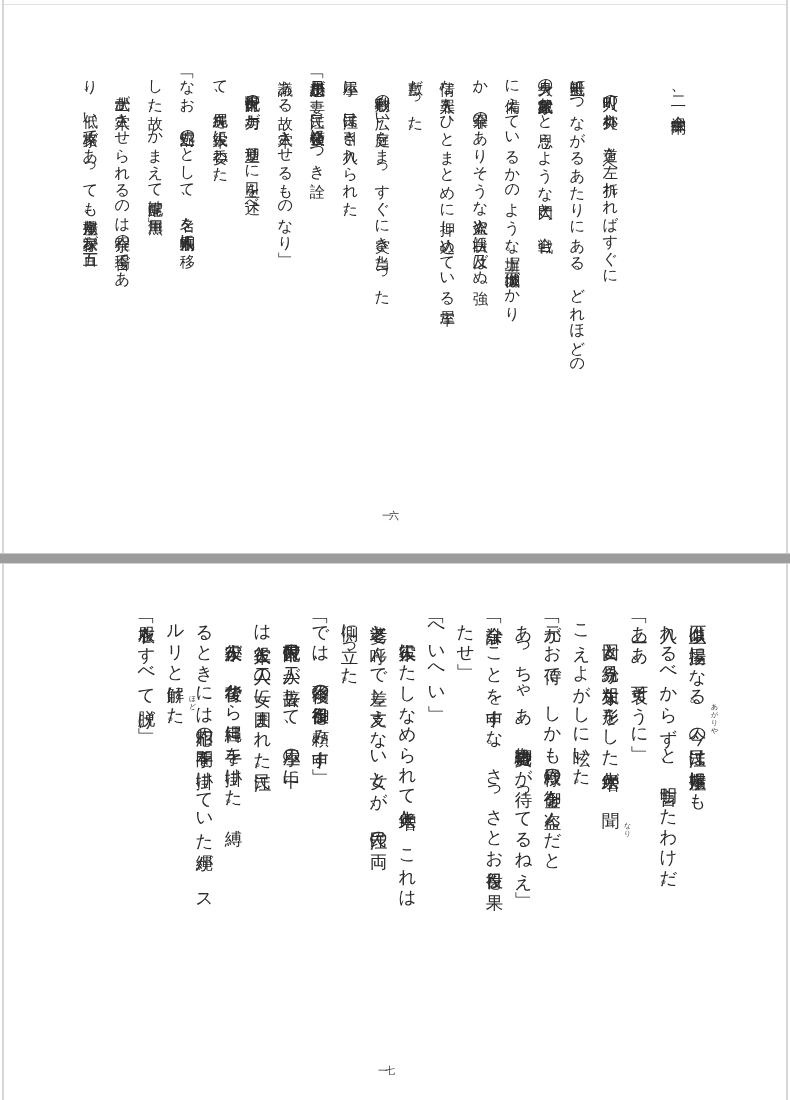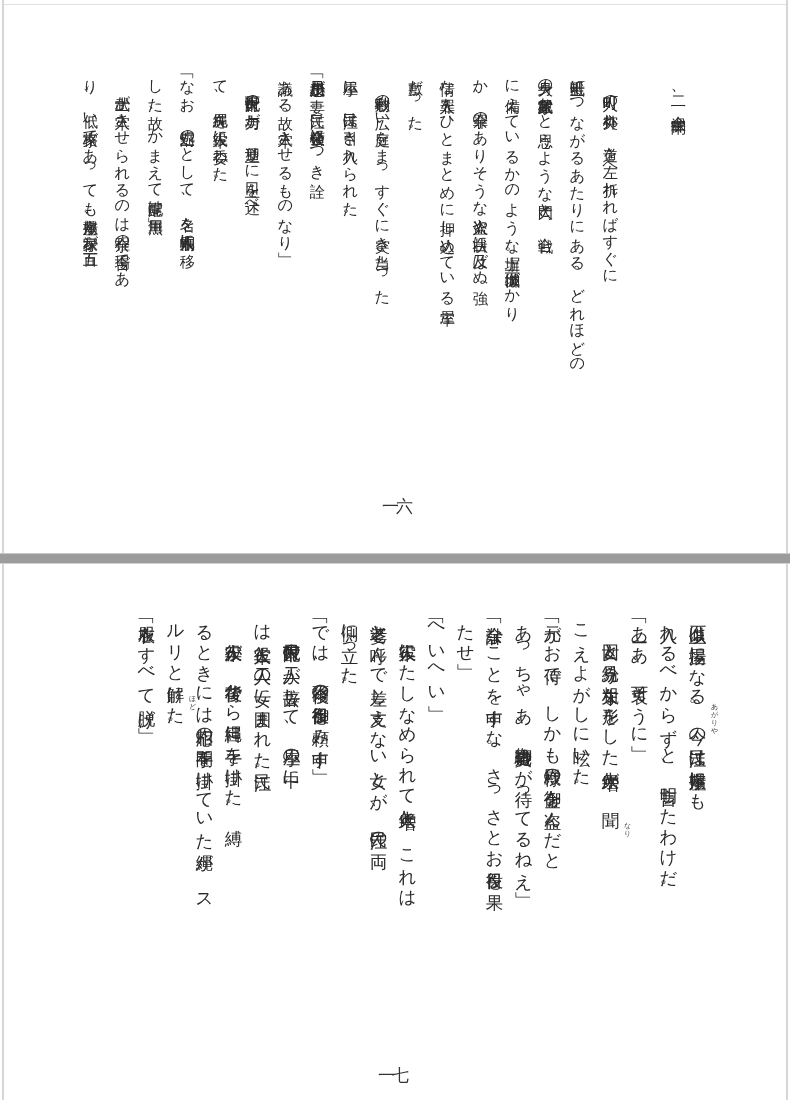--- a/index.html
+++ b/index.html
@@ -10,21 +10,21 @@
     .page { position: absolute; left: 4px; width: 782px; background: #ffffff; }
     .page-top { top: 4px; height: 548px; border-top: 1px solid #e0e0e0; }
     .page-bottom { top: 566px; height: 534px; }
     .divider { position: absolute; left: 0; top: 553px; width: 790px; height: 9px; background: #9c9c9c;
                border-top: 1px solid #c8c8c8; border-bottom: 1px solid #d0d0d0; }
     .col { position: absolute; writing-mode: vertical-rl; text-orientation: upright; white-space: nowrap;
            line-height: 1; }
     .top-col { font-size: 15.3px; letter-spacing: 0.1px; top: 64px; }
     .bot-col { font-size: 17.5px; letter-spacing: 0.6px; top: 46px; }
     .title-col { font-size: 15.3px; top: 80px; letter-spacing: 1.5px; }
-    .page-num { position: absolute; font-size: 17px; letter-spacing: -3px; color: #333; }
+    .page-num { position: absolute; font-size: 10px; letter-spacing: -3px; color: #333; margin-top: 14px; }
     .ruby { position: absolute; font-size: 7px; writing-mode: vertical-rl; color: #444; line-height: 1; }
   </style>
 </head>
 <body>
 
 <div class="frame-left"></div>
 <div class="frame-right"></div>
 
 <div class="page page-top">
   <div class="col title-col" style="left:666px;">二、全裸牢問</div>
@@ -71,14 +71,14 @@
   <div class="col bot-col" style="left:249px;">は牢役人と二人の女に囲まれた民江。</div>
   <div class="col bot-col" style="left:220px;">　牢役人が、背後から縄目に手を掛けた。縛</div>
   <div class="col bot-col" style="left:191px;">るときには相応の手間を掛けていた縄が、ス</div>
   <div class="col bot-col" style="left:162px;">ルリと解けた。</div>
   <div class="col bot-col" style="left:133px;">「衣服をすべて脱げ」</div>
 
   <div class="ruby" style="left:706px; top:132px;">あがりや</div>
   <div class="ruby" style="left:619px; top:251px;">なり</div>
   <div class="ruby" style="left:184px; top:124px;">ほど</div>
 
-  <div class="page-num" style="left:374px; top:498px;">一七</div>
+  <div class="page-num" style="left:374px; top:484px;">一七</div>
 </div>
 
 </body></html>

